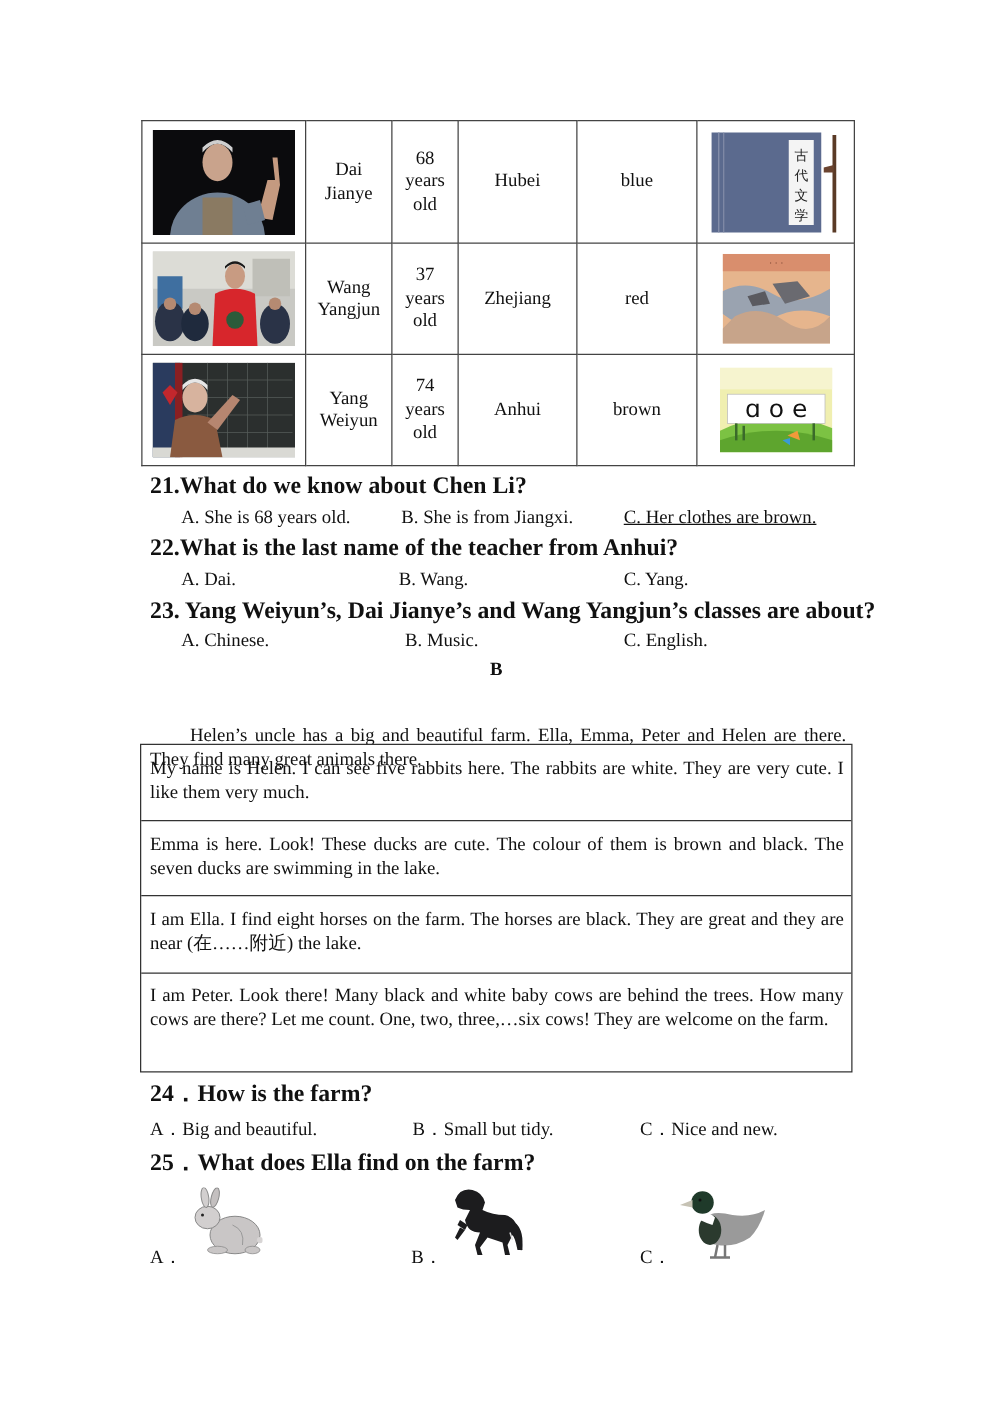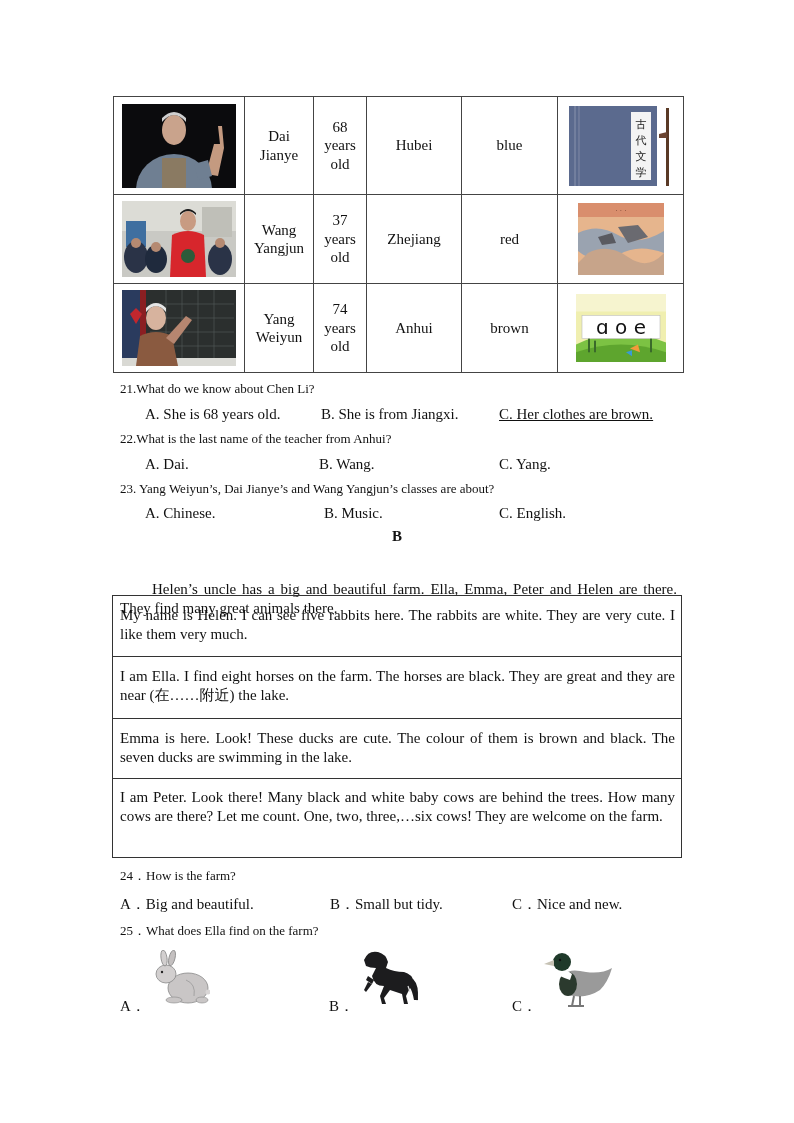--- a/index.html
+++ b/index.html
@@ -59,23 +59,24 @@
       height: 84px;
       overflow: hidden;
     }
     .r2 .book { width: 86px; height: 72px; }
     .r3 .book { width: 90px; height: 68px; }
 
     
     .q {
       position: absolute;
       left: 120px;
-      font-size: 13px;
+      font-size: 19px;
       line-height: 18px;
       white-space: nowrap;
+      font-weight: bold;
     }
     .opt {
       position: absolute;
       font-size: 15px;
       line-height: 18px;
       white-space: nowrap;
     }
 
     .section-title {
       position: absolute;
@@ -301,22 +302,22 @@
   <div class="q" style="top:480px;">23. Yang Weiyun’s, Dai Jianye’s and Wang Yangjun’s classes are about?</div>
   <div class="opt" style="left:145px; top:504px;">A. Chinese.</div>
   <div class="opt" style="left:324px; top:504px;">B. Music.</div>
   <div class="opt" style="left:499px; top:504px;">C. English.</div>
 
   <div class="section-title">B</div>
   <div class="intro">Helen’s uncle has a big and beautiful farm. Ella, Emma, Peter and Helen are there. They find many great animals there.</div>
 
   <div class="story-box">
     <div class="story-row s1">My name is Helen. I can see five rabbits here. The rabbits are white. They are very cute. I like them very much.</div>
+    <div class="story-row s3">Emma is here. Look! These ducks are cute. The colour of them is brown and black. The seven ducks are swimming in the lake.</div>
     <div class="story-row s2">I am Ella. I find eight horses on the farm. The horses are black. They are great and they are near (在……附近) the lake.</div>
-    <div class="story-row s3">Emma is here. Look! These ducks are cute. The colour of them is brown and black. The seven ducks are swimming in the lake.</div>
     <div class="story-row s4">I am Peter. Look there! Many black and white baby cows are behind the trees. How many cows are there? Let me count. One, two, three,…six cows! They are welcome on the farm.</div>
   </div>
 
   <div class="q" style="top:867px;">24．How is the farm?</div>
   <div class="opt" style="left:120px; top:895px;">A．Big and beautiful.</div>
   <div class="opt" style="left:330px; top:895px;">B．Small but tidy.</div>
   <div class="opt" style="left:512px; top:895px;">C．Nice and new.</div>
 
   <div class="q" style="top:922px;">25．What does Ella find on the farm?</div>
 

